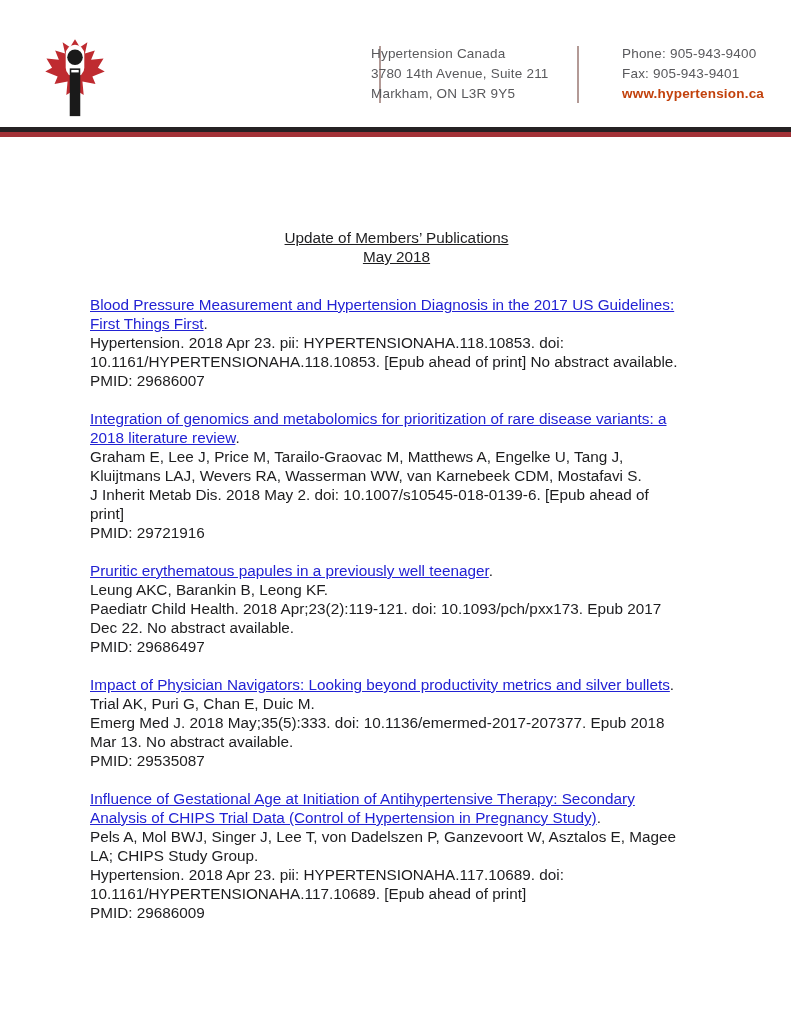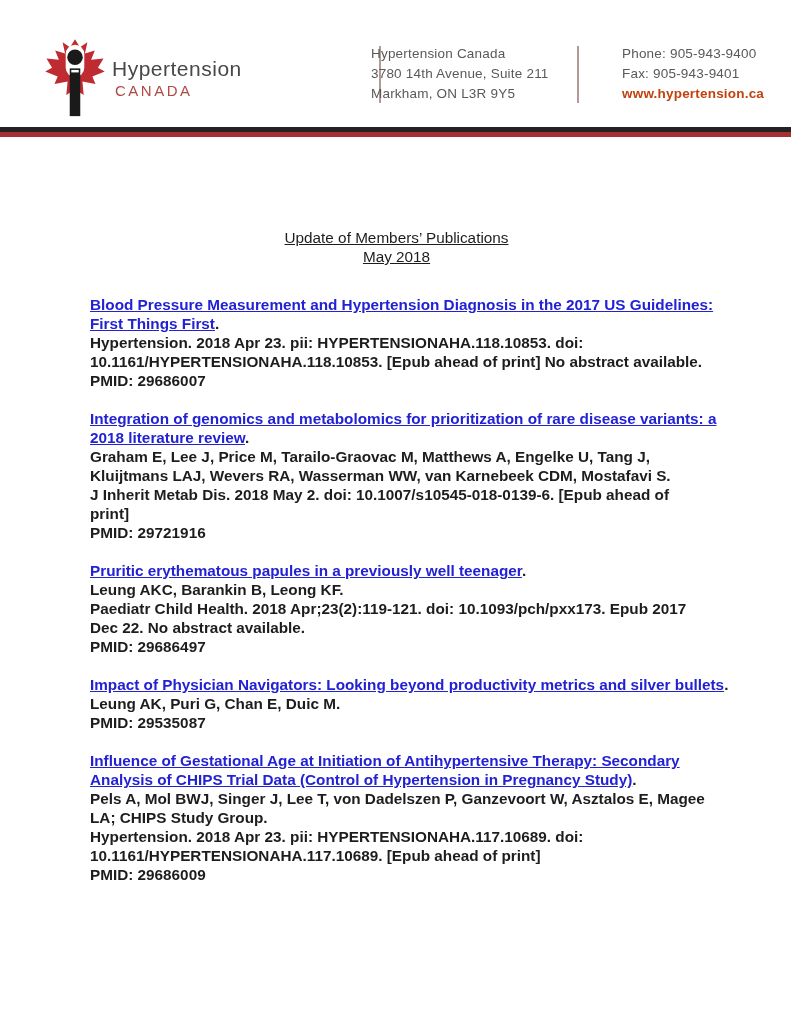--- a/index.html
+++ b/index.html
@@ -90,21 +90,21 @@
     font-size: 15.3px;
     line-height: 19px;
     white-space: nowrap;
   }
   .doc-title {
     text-align: center;
     margin-bottom: 29px;
   }
   .doc-title div { text-decoration: underline; }
 
-  .pub { margin-bottom: 19px; font-weight: bold; }
+  .pub { margin-bottom: 19px; }
   .pub-link {
     color: #2222d4;
     text-decoration: underline;
     cursor: pointer;
   }
   .title-dot { color: #1d1d1f; }
 </style>
 </head>
 <body>
 
@@ -113,24 +113,20 @@
   <div class="logo">
     <span>
       <svg width="62" height="80" viewBox="0 0 100 129">
         <path fill="#bf2b30" d="M50 2 L58 15 L70 7 L66 25 L82 20 L76 35 L96 33 L87 48 L98 54 L78 62 L83 74 L62 70 L64 92 L50 83 L36 92 L38 70 L17 74 L22 62 L2 54 L13 48 L4 33 L24 35 L18 20 L34 25 L30 7 L42 15 Z"></path>
         <rect x="35" y="11" width="30" height="52" rx="15" fill="#ffffff"></rect>
         <circle cx="50" cy="31" r="12.5" fill="#1a1a1a"></circle>
         <rect x="41.5" y="49" width="17" height="77" fill="#1a1a1a"></rect>
         <rect x="44" y="51.5" width="12" height="4" fill="#ffffff"></rect>
       </svg>
     </span>
-    <div class="brand-text">
-      <div class="brand-name">Hypertension</div>
-      <div class="brand-country">CANADA</div>
-    </div>
   </div>
 
   <div class="hdr-divider divider-address"></div>
   <div class="hdr-col col-address">
     <div>Hypertension Canada</div>
     <div>3780 14th Avenue, Suite 211</div>
     <div>Markham, ON  L3R 9Y5</div>
   </div>
 
   <div class="hdr-divider divider-contact"></div>
@@ -165,21 +161,22 @@
         <div class="pub-pmid">PMID: 29721916</div>
       </div>
       <div class="pub">
         <div><a class="pub-link">Pruritic erythematous papules in a previously well teenager</a><span class="title-dot">.</span></div>
         <div class="pub-authors">Leung AKC, Barankin B, Leong KF.</div>
         <div class="pub-citation">Paediatr Child Health. 2018 Apr;23(2):119-121. doi: 10.1093/pch/pxx173. Epub 2017<br>Dec 22. No abstract available.</div>
         <div class="pub-pmid">PMID: 29686497</div>
       </div>
       <div class="pub">
         <div><a class="pub-link">Impact of Physician Navigators: Looking beyond productivity metrics and silver bullets</a><span class="title-dot">.</span></div>
-        <div class="pub-authors">Leung AK, Puri G, Chan E, Duic M.</div>
+        <div class="pub-authors">Trial AK, Puri G, Chan E, Duic M.</div>
+        <div class="pub-citation">Emerg Med J. 2018 May;35(5):333. doi: 10.1136/emermed-2017-207377. Epub 2018<br>Mar 13. No abstract available.</div>
         <div class="pub-pmid">PMID: 29535087</div>
       </div>
       <div class="pub">
         <div><a class="pub-link">Influence of Gestational Age at Initiation of Antihypertensive Therapy: Secondary<br>Analysis of CHIPS Trial Data (Control of Hypertension in Pregnancy Study)</a><span class="title-dot">.</span></div>
         <div class="pub-authors">Pels A, Mol BWJ, Singer J, Lee T, von Dadelszen P, Ganzevoort W, Asztalos E, Magee<br>LA; CHIPS Study Group.</div>
         <div class="pub-citation">Hypertension. 2018 Apr 23. pii: HYPERTENSIONAHA.117.10689. doi:<br>10.1161/HYPERTENSIONAHA.117.10689. [Epub ahead of print]</div>
         <div class="pub-pmid">PMID: 29686009</div>
       </div>
     </div>
 </div>

